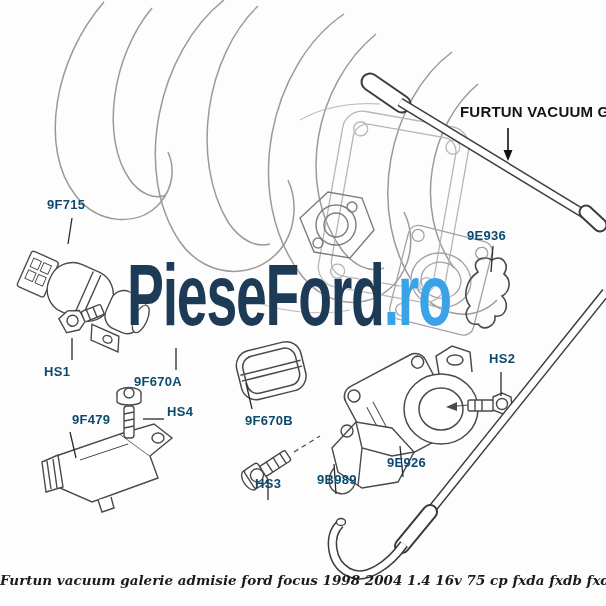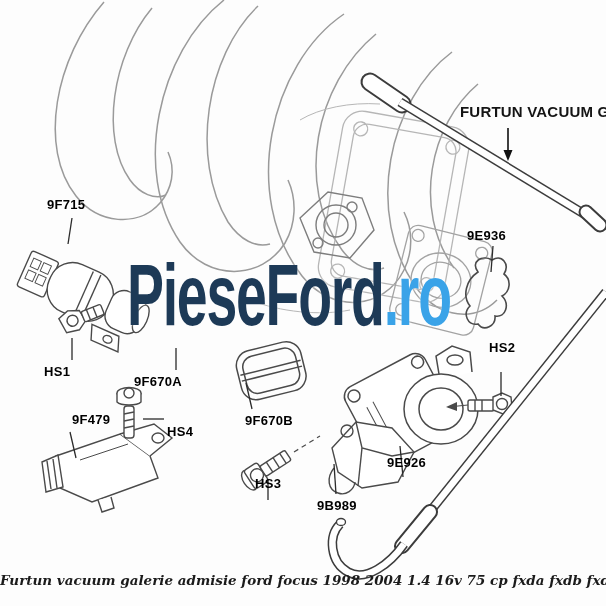--- a/index.html
+++ b/index.html
@@ -3,21 +3,21 @@
 <meta charset="utf-8">
 <style>
   html,body{margin:0;padding:0;background:#fff;}
   #stage{
     position:relative;width:606px;height:606px;overflow:hidden;
     background:#fdfdfd;font-family:"Liberation Sans",sans-serif;
   }
   #art{position:absolute;left:0;top:0;z-index:1;}
   .plabel{
     position:absolute;z-index:3;font-size:13px;font-weight:bold;
-    color:#000000;letter-spacing:.3px;white-space:nowrap;
+    color:#0c4a6e;letter-spacing:.3px;white-space:nowrap;
   }
   #callout-title{
     position:absolute;left:460px;top:103px;z-index:3;
     font-size:15px;font-weight:bold;color:#141414;letter-spacing:.2px;
     white-space:nowrap;
   }
   #watermark{
     position:absolute;left:127px;top:251px;z-index:2;
     font-size:88px;font-weight:bold;line-height:1;white-space:nowrap;
     transform:scaleX(0.63);transform-origin:left top;letter-spacing:-2px;
@@ -217,24 +217,24 @@
   </svg>
 
   <div id="watermark">
     <span class="brand">PieseFord</span><span class="tld">.ro</span>
   </div>
 
   <div id="callout-title">FURTUN VACUUM GALERIE</div>
 
   <span class="plabel" style="left:47px;top:197px">9F715</span>
   <span class="plabel" style="left:467px;top:228px">9E936</span>
-  <span class="plabel" style="left:489px;top:340px">HS2</span>
+  <span class="plabel" style="left:489px;top:351px">HS2</span>
   <span class="plabel" style="left:44px;top:364px">HS1</span>
   <span class="plabel" style="left:134px;top:374px">9F670A</span>
   <span class="plabel" style="left:72px;top:412px">9F479</span>
-  <span class="plabel" style="left:167px;top:424px">HS4</span>
+  <span class="plabel" style="left:167px;top:404px">HS4</span>
   <span class="plabel" style="left:245px;top:413px">9F670B</span>
   <span class="plabel" style="left:387px;top:455px">9E926</span>
-  <span class="plabel" style="left:317px;top:498px">9B989</span>
+  <span class="plabel" style="left:317px;top:472px">9B989</span>
   <span class="plabel" style="left:255px;top:476px">HS3</span>
 
   <div id="caption">Furtun vacuum galerie admisie ford focus 1998 2004 1.4 16v 75 cp fxda fxdb fxdc fxdd benzina</div>
 </div>
 
 </body></html>

